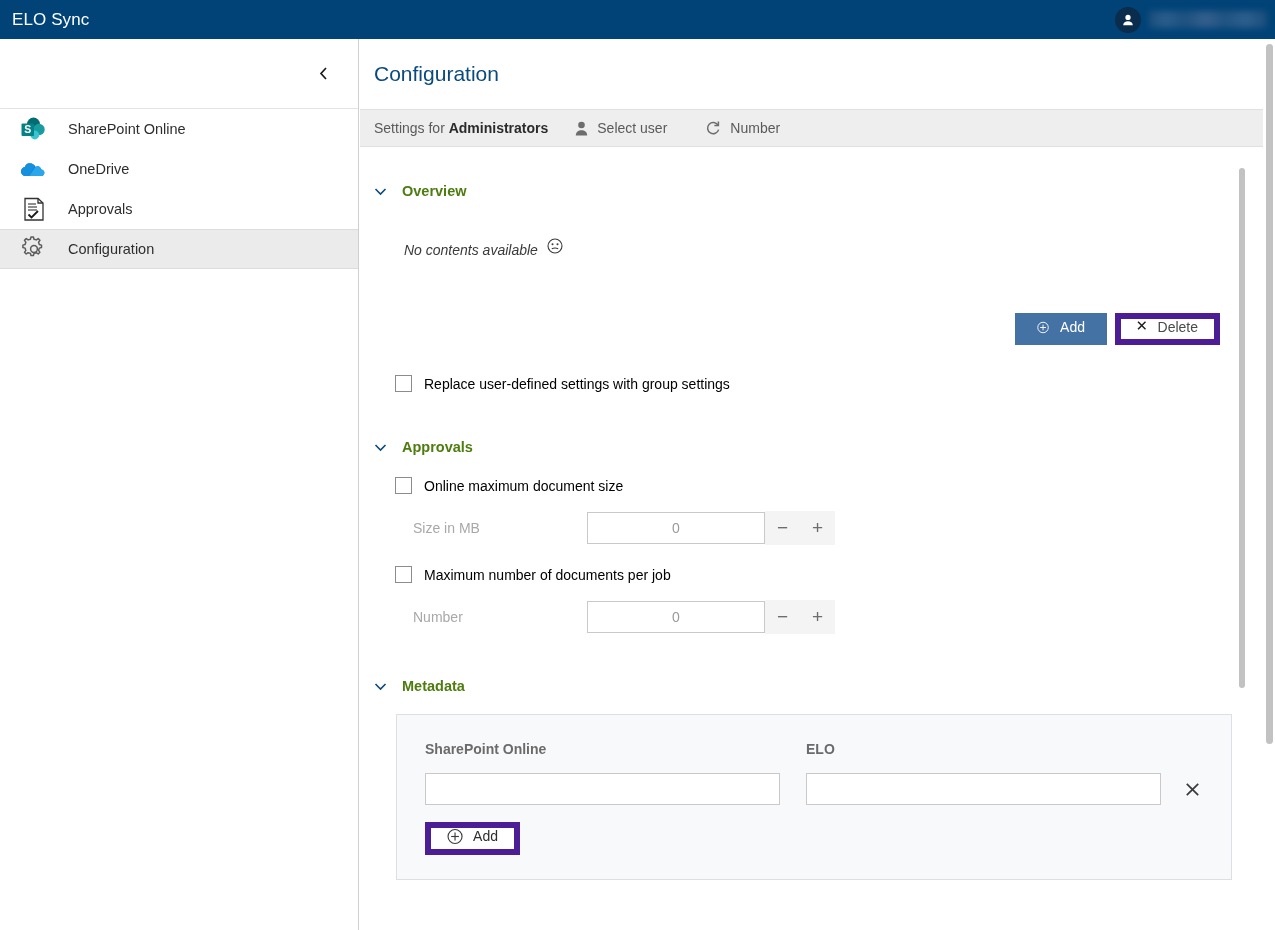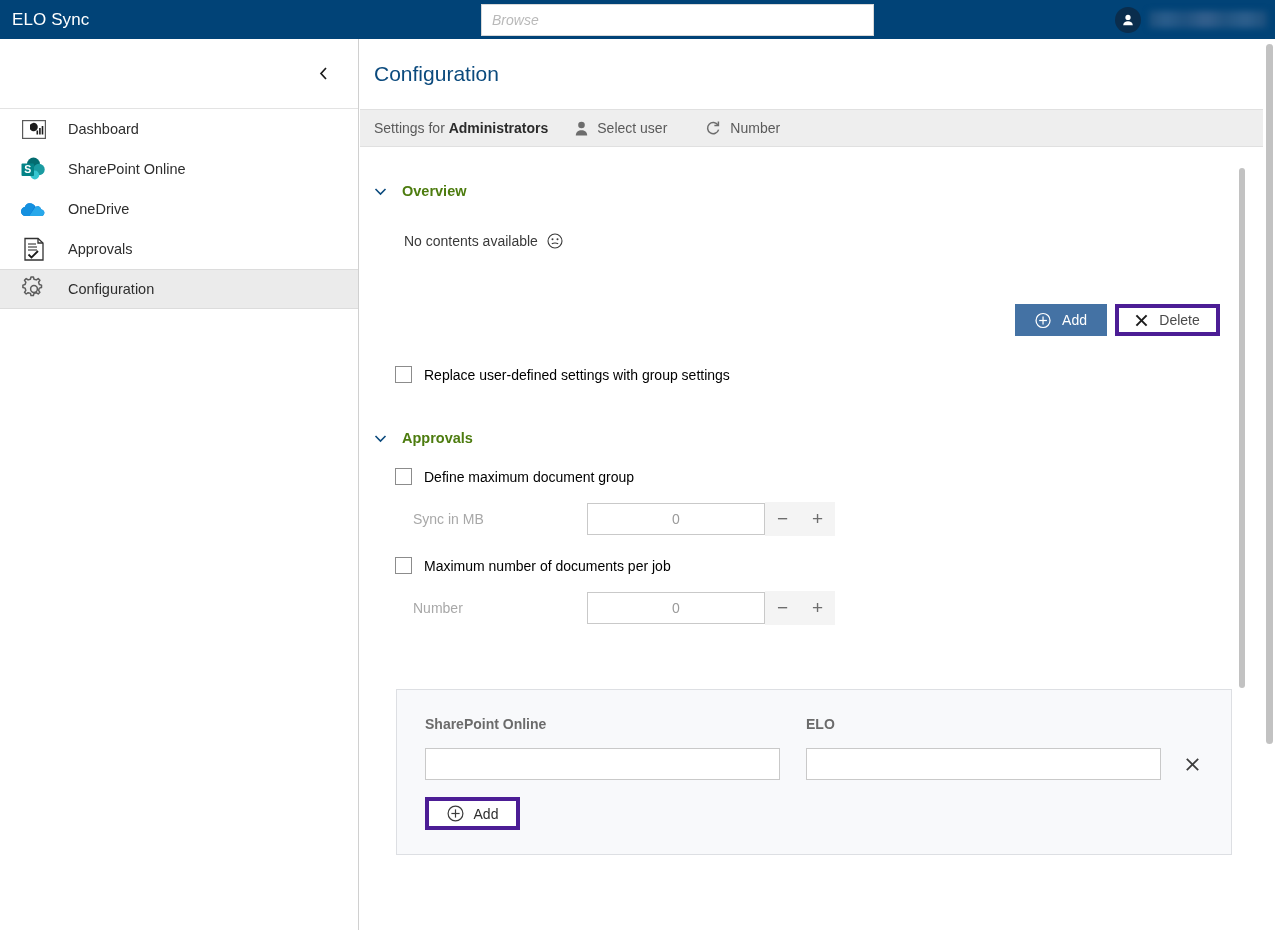--- a/index.html
+++ b/index.html
@@ -144,42 +144,42 @@
   #content-inner { width: 880px; }
 
   .section-header {
     display: flex; align-items: center; gap: 15px;
     color: #4d7c0f; font-weight: bold; font-size: 14.5px;
     cursor: pointer;
   }
   .chev { display: inline-flex; }
 
   .field-label { color: #3a3a3a; font-size: 14px; }
-  .muted-italic { color: #3a3a3a; font-size: 14px; }
+  .muted-italic { color: #3a3a3a; font-style: italic; font-size: 14px; margin-top: 9px; }
   .disabled-label { color: #a8a8a8; font-size: 14px; }
 
   
   .cb {
     width: 17px; height: 17px;
     border: 1px solid #8c8c8c;
     background: #fff;
     flex: none; cursor: pointer;
   }
   .cb-row { display: flex; align-items: center; gap: 12px; }
   .cb-row span { font-size: 14px; color: #000000; }
 
   
   .btn {
     height: 32px;
-    display: inline-flex; align-items: center; justify-content: center;
+    display: inline-flex; align-items: flex-start; justify-content: center;
     gap: 11px;
     padding: 0 16px;
     font-size: 14px;
     cursor: pointer;
-    border: 4px solid #4c1d95;
+    border: 6px solid #4c1d95;
     background: #ffffff;
     color: #4a4a4a;
     white-space: nowrap;
   }
   .btn.primary {
     background: #4472a4;
     border-color: #4472a4;
     color: #ffffff;
   }
 
@@ -235,23 +235,20 @@
     background: #c2c2c2;
     border-radius: 6px;
   }
 </style>
 </head>
 <body>
 
 <div id="app-bar">
   <div id="app-title">ELO Sync</div>
 
-  <div id="global-search">
-    <input id="global-search-input" type="text" placeholder="Browse" style="">
-  </div>
 
   <div id="user-area">
     <div id="avatar">
       <svg width="14" height="14" viewBox="0 0 16 16">
         <circle cx="8" cy="5" r="3" fill="#ffffff"></circle>
         <path d="M2.5 14c0-3 2.6-4.6 5.5-4.6S13.5 11 13.5 14z" fill="#ffffff"></path>
       </svg>
     </div>
     <div id="user-name-blur"></div>
   </div>
@@ -259,33 +256,20 @@
 
 <div id="sidebar">
   <div id="sidebar-head">
     <div id="collapse-btn">
       <svg width="11" height="15" viewBox="0 0 11 15">
         <path d="M8 2 L3 7.5 L8 13" fill="none" stroke="#1b1b1b" stroke-width="1.7"></path>
       </svg>
     </div>
   </div>
 
-  <div class="nav-item">
-    <span class="nav-icon">
-      <svg width="24" height="19" viewBox="0 0 24 19">
-        <rect x="0.6" y="0.6" width="22.8" height="17.8" fill="#ffffff" stroke="#5a5a5a" stroke-width="1.2"></rect>
-        <path d="M8 9.2 A4.2 4.2 0 1 0 8 4.9 Z" fill="#1b1b1b"></path>
-        <path d="M8.6 4.3 A4.2 4.2 0 0 1 12.6 8.3 L8.6 8.3 Z" fill="#1b1b1b"></path>
-        <rect x="14.5" y="10.5" width="1.6" height="4" fill="#1b1b1b"></rect>
-        <rect x="17.1" y="8" width="1.6" height="6.5" fill="#1b1b1b"></rect>
-        <rect x="19.7" y="6" width="1.6" height="8.5" fill="#1b1b1b"></rect>
-      </svg>
-    </span>
-    <span>Dashboard</span>
-  </div>
 
   <div class="nav-item">
     <span class="nav-icon">
       <svg width="28" height="26" viewBox="0 0 28 26">
         <circle cx="13.5" cy="8" r="6.4" fill="#036c70"></circle>
         <circle cx="19" cy="13.5" r="5.7" fill="#1a9ba1"></circle>
         <circle cx="14.8" cy="19" r="4.4" fill="#37c6d0"></circle>
         <rect x="1.5" y="7.5" width="12.5" height="12.5" rx="1" fill="#038387"></rect>
         <text x="7.7" y="16.6" font-family="Liberation Sans, sans-serif" font-size="10.5" font-weight="bold" fill="#ffffff" text-anchor="middle">S</text>
       </svg>
@@ -412,26 +396,26 @@
           <svg width="13" height="9" viewBox="0 0 13 9">
             <path d="M1.5 2 L6.5 7 L11.5 2" fill="none" stroke="#0b4a7d" stroke-width="1.6"></path>
           </svg>
         </span>
         <span>Approvals</span>
       </div>
 
       <div style="height:22px"></div>
       <div class="cb-row" style="padding-left:21px">
         <span class="cb"></span>
-        <span>Define maximum document group</span>
+        <span>Online maximum document size</span>
       </div>
 
       <div style="height:17px"></div>
       <div style="display:flex; align-items:center; padding-left:39px">
-        <span class="disabled-label" style="width:174px">Sync in MB</span>
+        <span class="disabled-label" style="width:174px">Size in MB</span>
         <span class="stepper">
           <input type="text" value="0" style="">
           <span class="step-btn">−</span>
           <span class="step-btn">+</span>
         </span>
       </div>
 
       <div style="height:21px"></div>
       <div class="cb-row" style="padding-left:21px">
         <span class="cb"></span>
@@ -442,20 +426,28 @@
       <div style="display:flex; align-items:center; padding-left:39px">
         <span class="disabled-label" style="width:174px">Number</span>
         <span class="stepper">
           <input type="text" value="0" style="">
           <span class="step-btn">−</span>
           <span class="step-btn">+</span>
         </span>
       </div>
 
       <div style="height:44px"></div>
+      <div class="section-header">
+        <span class="chev">
+          <svg width="13" height="9" viewBox="0 0 13 9">
+            <path d="M1.5 2 L6.5 7 L11.5 2" fill="none" stroke="#0b4a7d" stroke-width="1.6"></path>
+          </svg>
+        </span>
+        <span>Metadata</span>
+      </div>
 
       <div style="height:20px"></div>
       <div id="metadata-panel" style="margin-left:22px">
         <div style="display:flex; align-items:center;">
           <span class="meta-col-head" style="width:381px">SharePoint Online</span>
           <span class="meta-col-head">ELO</span>
         </div>
 
         <div style="height:16px"></div>
         <div style="display:flex; align-items:center;">

